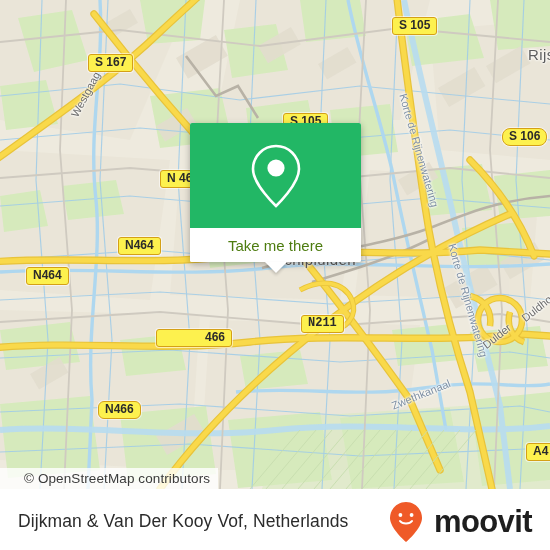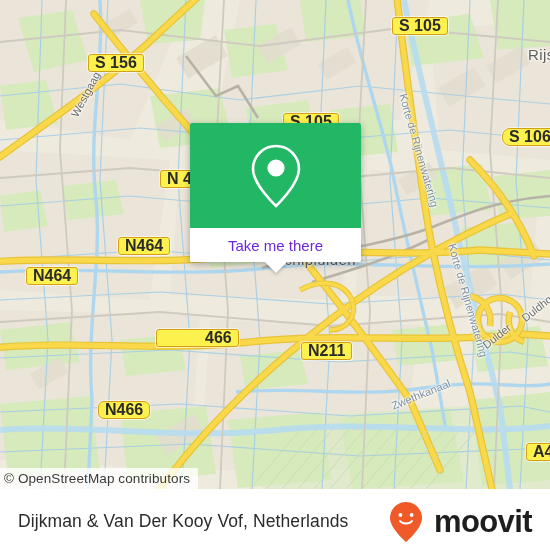--- a/index.html
+++ b/index.html
@@ -15,36 +15,36 @@
   .map {
     position:absolute; left:0; top:0; width:550px; height:489px;
     background:#f3efe9;
     overflow:hidden;
   }
   .map-layer { position:absolute; left:0; top:0; width:550px; height:489px; }
 
   
   .attrib {
     position:absolute; left:0; top:468px;
-    height:21px; padding:0 8px 0 4px;
+    height:21px; padding:0 8px 0 24px;
     background:rgba(255,255,255,.80);
     display:flex; align-items:center;
     font-size:13.5px; color:#3b3b3b;
     letter-spacing:.1px;
     z-index:40;
   }
 
   
   .shield {
     position:absolute; z-index:25;
     background:#fdf14e;
     border:1.6px solid #d4a017;
     border-radius:3px;
     color:#2b2b2b;
-    font-size:16px; font-weight:bold;
+    font-size:12px; font-weight:bold;
     padding:1px 6px 2px 6px;
     line-height:13px;
     white-space:nowrap;
     box-shadow:0 0 0 1px rgba(255,255,255,.55);
   }
 
   
   .mlabel {
     position:absolute; z-index:24;
     color:#6b6b6b; font-size:11px;
@@ -66,21 +66,21 @@
   }
   .card-head {
     height:105px; background:#22b765;
     border-radius:2px 2px 0 0;
     display:flex; align-items:center; justify-content:center;
   }
   .card-foot {
     height:34px; background:#fff;
     border-radius:0 0 2px 2px;
     display:flex; align-items:center; justify-content:center;
-    font-size:15px; color:#6d28d9;
+    font-size:15px; color:#4d7c0f;
   }
   .card-tail {
     position:absolute; left:50%; bottom:-11px;
     margin-left:-11px; width:0; height:0;
     border-left:11px solid transparent;
     border-right:11px solid transparent;
     border-top:11px solid #ffffff;
     filter:drop-shadow(0 2px 1.5px rgba(0,0,0,.20));
   }
 
@@ -262,29 +262,29 @@
         <path d="M300 290 C322 278, 344 282, 352 300 C358 316, 346 330, 330 330"></path>
       </g>
 
       <g stroke="#c7ddae" stroke-width="1" fill="none" opacity=".9">
         <path d="M250 489 L300 430 M266 489 L316 430 M282 489 L332 430 M298 489 L348 430
                  M314 489 L364 430 M330 489 L380 430 M346 489 L396 430 M362 489 L412 430
                  M378 489 L428 430 M394 489 L444 430 M410 489 L460 430 M426 489 L476 430"></path>
       </g>
     </svg>
 
-    <div class="shield" style="left:88px;  top:54px;">S 156</div>
+    <div class="shield" style="left:88px;  top:54px;">S 167</div>
     <div class="shield" style="left:392px; top:17px;">S 105</div>
     <div class="shield" style="left:283px; top:113px;">S 105</div>
     <div class="shield" style="left:502px; top:128px;border-radius:8px;">S 106</div>
     <div class="shield" style="left:160px; top:170px;">N 464</div>
     <div class="shield" style="left:118px; top:237px;">N464</div>
     <div class="shield" style="left:26px;  top:267px;">N464</div>
     <div class="shield" style="left:156px; top:329px;padding-left:48px;">466</div>
-    <div class="shield" style="left:301px; top:342px;">N211</div>
+    <div class="shield" style="left:301px; top:315px;font-family:Liberation Mono, monospace;">N211</div>
     <div class="shield" style="left:98px;  top:401px;border-radius:6px;">N466</div>
     <div class="shield" style="left:500px; top:443px;margin-left:26px;">A4</div>
 
     <div class="mlabel place" style="left:528px; top:46px;">Rijswijk</div>
     <div class="mlabel place" style="left:274px; top:251px;">Schipluiden</div>
     <div class="mlabel" style="left:74px; top:110px; transform:rotate(-62deg); transform-origin:0 50%;">Westgaag</div>
     <div class="mlabel water" style="left:403px; top:88px; transform:rotate(74deg); transform-origin:0 50%;">Korte de Rijnenwatering</div>
     <div class="mlabel water" style="left:452px; top:238px; transform:rotate(74deg); transform-origin:0 50%;">Korte de Rijnenwatering</div>
     <div class="mlabel water" style="left:392px; top:400px; transform:rotate(-22deg); transform-origin:0 50%;">Zwethkanaal</div>
     <div class="mlabel" style="left:484px; top:340px; transform:rotate(-38deg); transform-origin:0 50%;">Dulder</div>

